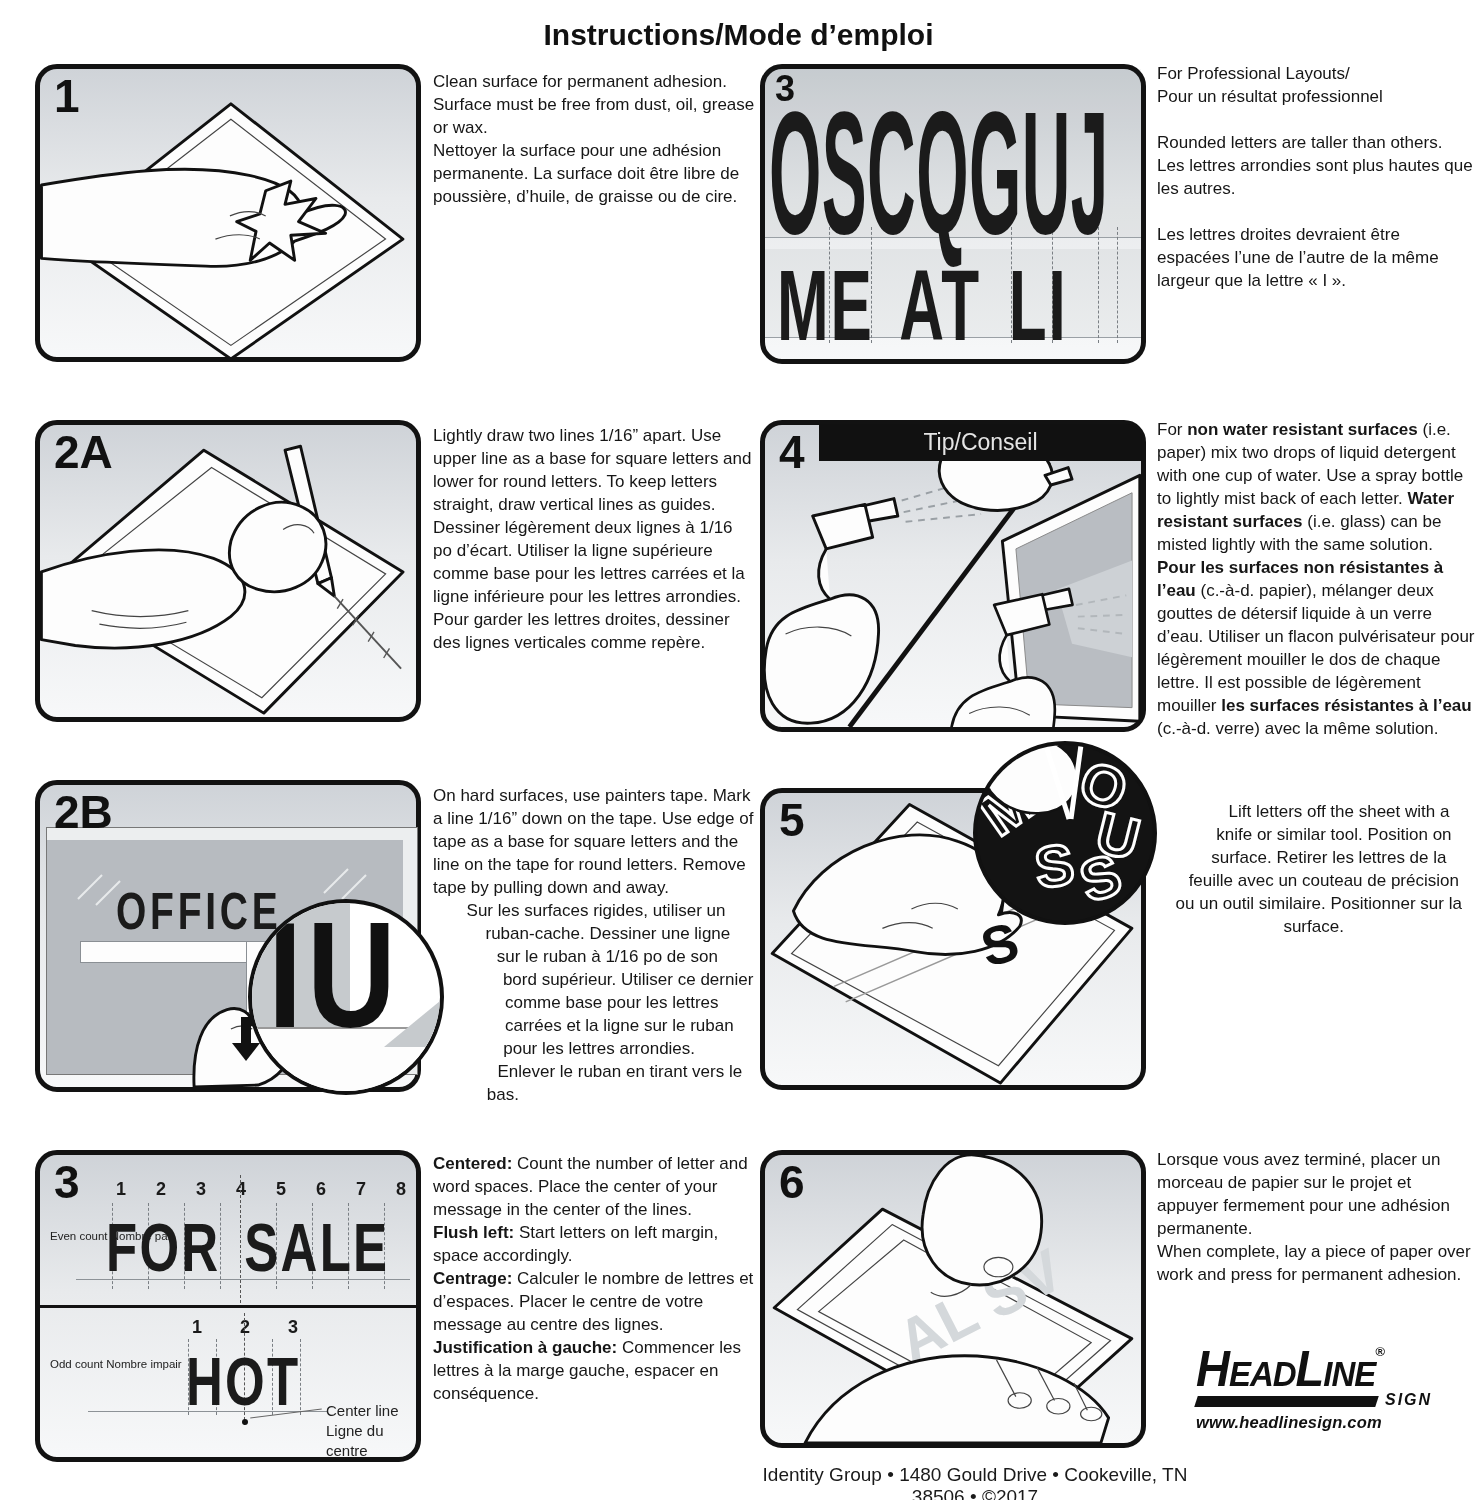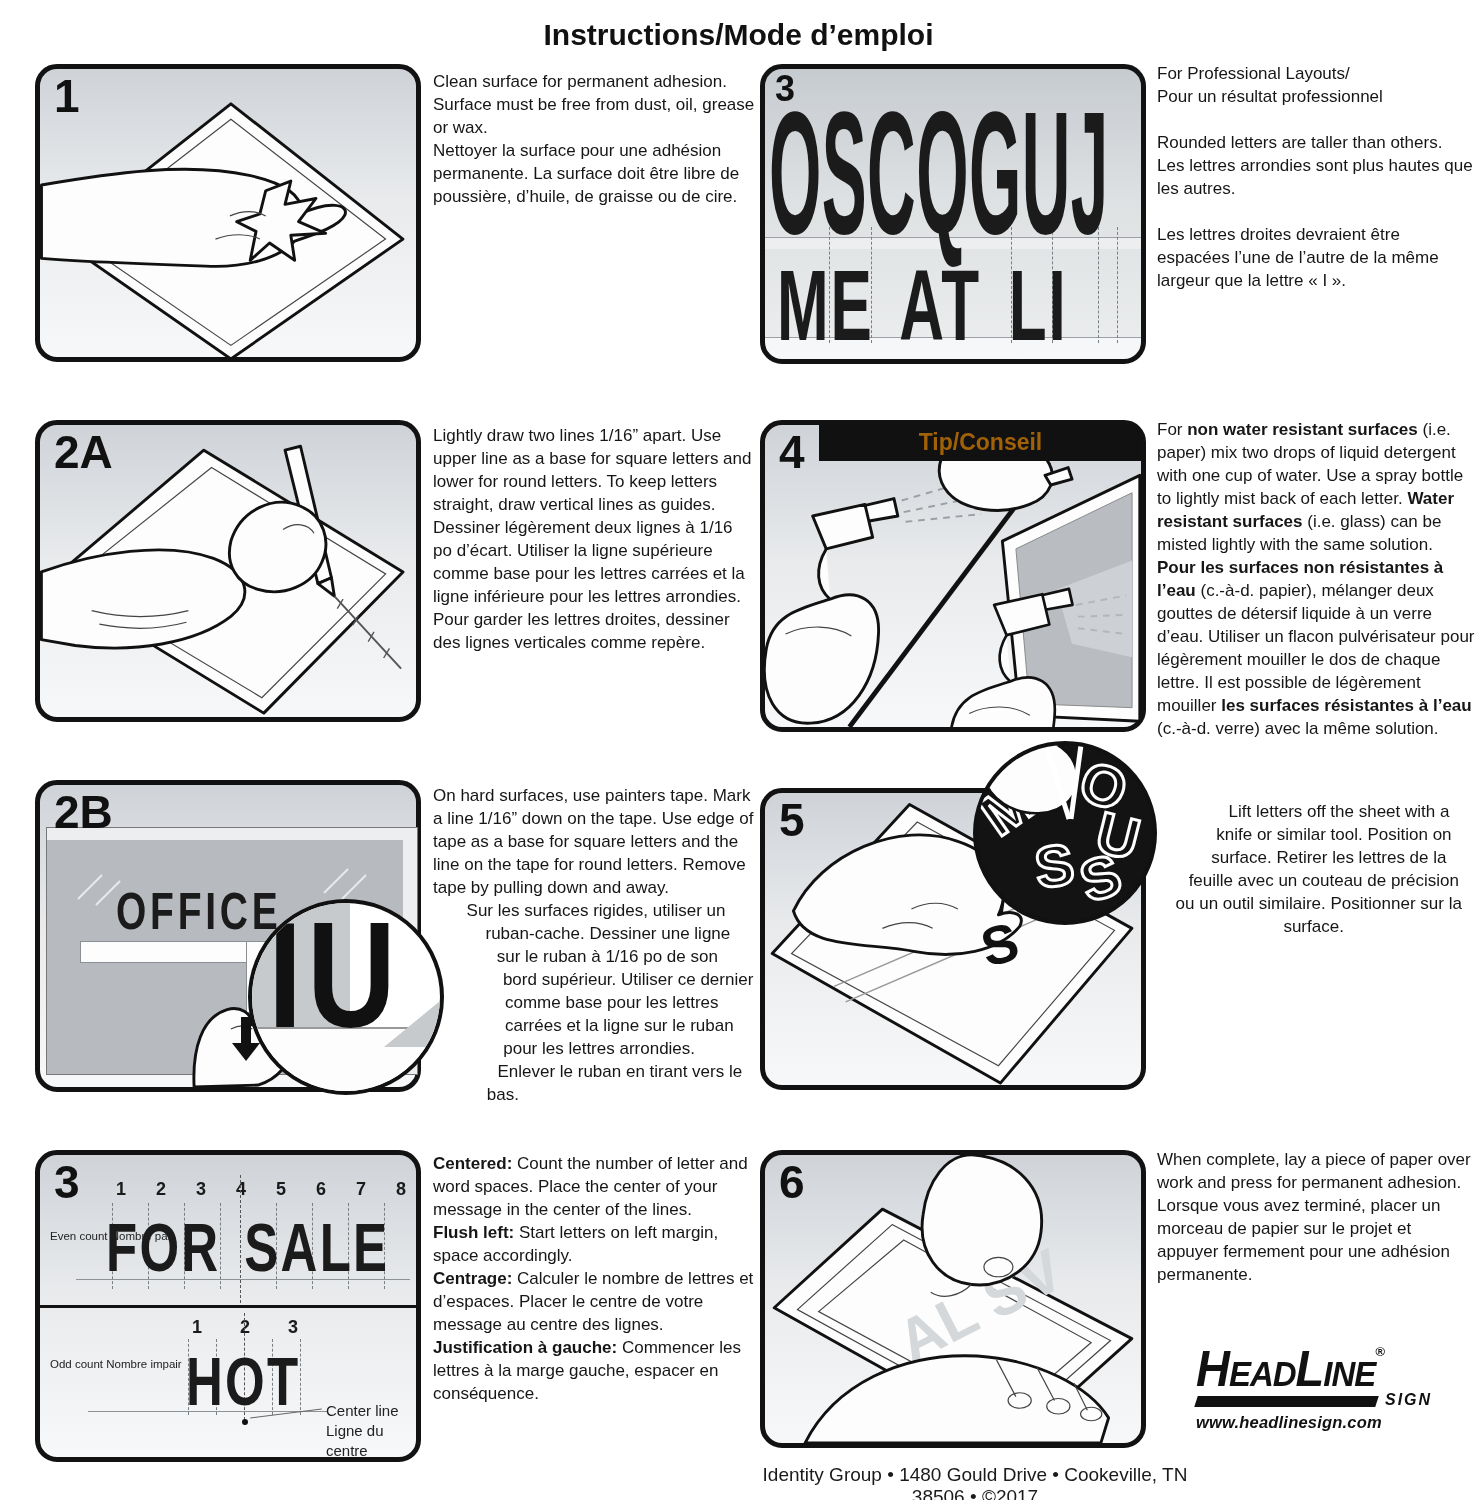--- a/index.html
+++ b/index.html
@@ -42,21 +42,21 @@
   
   #panel-3pro .pnum{font-size:36px;top:2px;left:10px;}
   .band{position:absolute;left:0;right:0;background:rgba(40,50,60,.05);}
   #p3pro-line1{position:absolute;left:4px;top:16px;font-size:175px;transform:scaleX(.385);letter-spacing:1px;z-index:2;}
   #p3pro-hl1{top:168px;left:0;right:0;}
   #p3pro-line2{position:absolute;left:12px;top:186px;font-size:100px;transform:scaleX(.62);
                letter-spacing:3px;word-spacing:14px;z-index:2;}
   #p3pro-hl2{top:268px;left:0;right:0;}
   
   #p4-banner{position:absolute;left:54px;right:-1px;top:-1px;height:37px;background:#111;
-             border-radius:0 16px 0 0;color:#a16207;font-weight:bold;font-size:23px;
+             border-radius:0 16px 0 0;color:#e5e5e5;font-weight:normal;font-size:23px;
              display:flex;align-items:center;justify-content:center;z-index:5;}
   
   .glassframe{position:absolute;left:6px;top:42px;width:370px;height:246px;background:#eceeef;border:1px solid #777;}
   .glass{position:absolute;left:0;top:12px;right:14px;bottom:0;background:#b7bbc0;}
   .slash{position:absolute;width:34px;height:0;border-top:2px solid #e8eaeb;transform:rotate(-45deg);}
   #p2b-word{position:absolute;left:76px;top:100px;font-size:52px;transform:scaleX(.75);letter-spacing:5px;z-index:2;}
   .tape{position:absolute;background:#fdfdfd;border:1px solid #8a8f94;z-index:2;}
   #p2b-arrow{position:absolute;left:206px;top:232px;width:0;height:0;z-index:4;}
   #p2b-arrow .shaft{position:absolute;left:-5px;top:0;width:10px;height:26px;background:#111;}
   #p2b-arrow .head{position:absolute;left:-14px;top:26px;width:0;height:0;
@@ -340,22 +340,22 @@
       <path class="lineart" d="M40,298 C70,238 140,204 218,208 C282,212 334,240 354,272 L346,298 Z"></path>
       <path class="thin" d="M238,212 L258,250"></path>
       <path class="thin" d="M280,220 L298,254"></path>
       <path class="thin" d="M318,236 L332,264"></path>
       <ellipse cx="262" cy="254" rx="12" ry="8" class="thin"></ellipse>
       <ellipse cx="302" cy="260" rx="12" ry="8" class="thin"></ellipse>
       <ellipse cx="336" cy="268" rx="11" ry="7" class="thin"></ellipse>
     </svg>
   </section>
   <div class="txt" id="txt-6">
+    <span class="block">Lorsque vous avez terminé, placer un morceau de papier sur le projet et appuyer fermement pour une adhésion permanente.</span>
     <span class="block">When complete, lay a piece of paper over work and press for permanent adhesion.</span>
-    <span class="block">Lorsque vous avez terminé, placer un morceau de papier sur le projet et appuyer fermement pour une adhésion permanente.</span>
   </div>
 
   <div id="logo">
     <div id="logo-main"><span>HeadLine</span><sup>®</sup></div>
     <div id="logo-bar">
       <span class="bar"></span>
       <span id="logo-sign">SIGN</span>
     </div>
     <div id="logo-url">www.headlinesign.com</div>
   </div>

